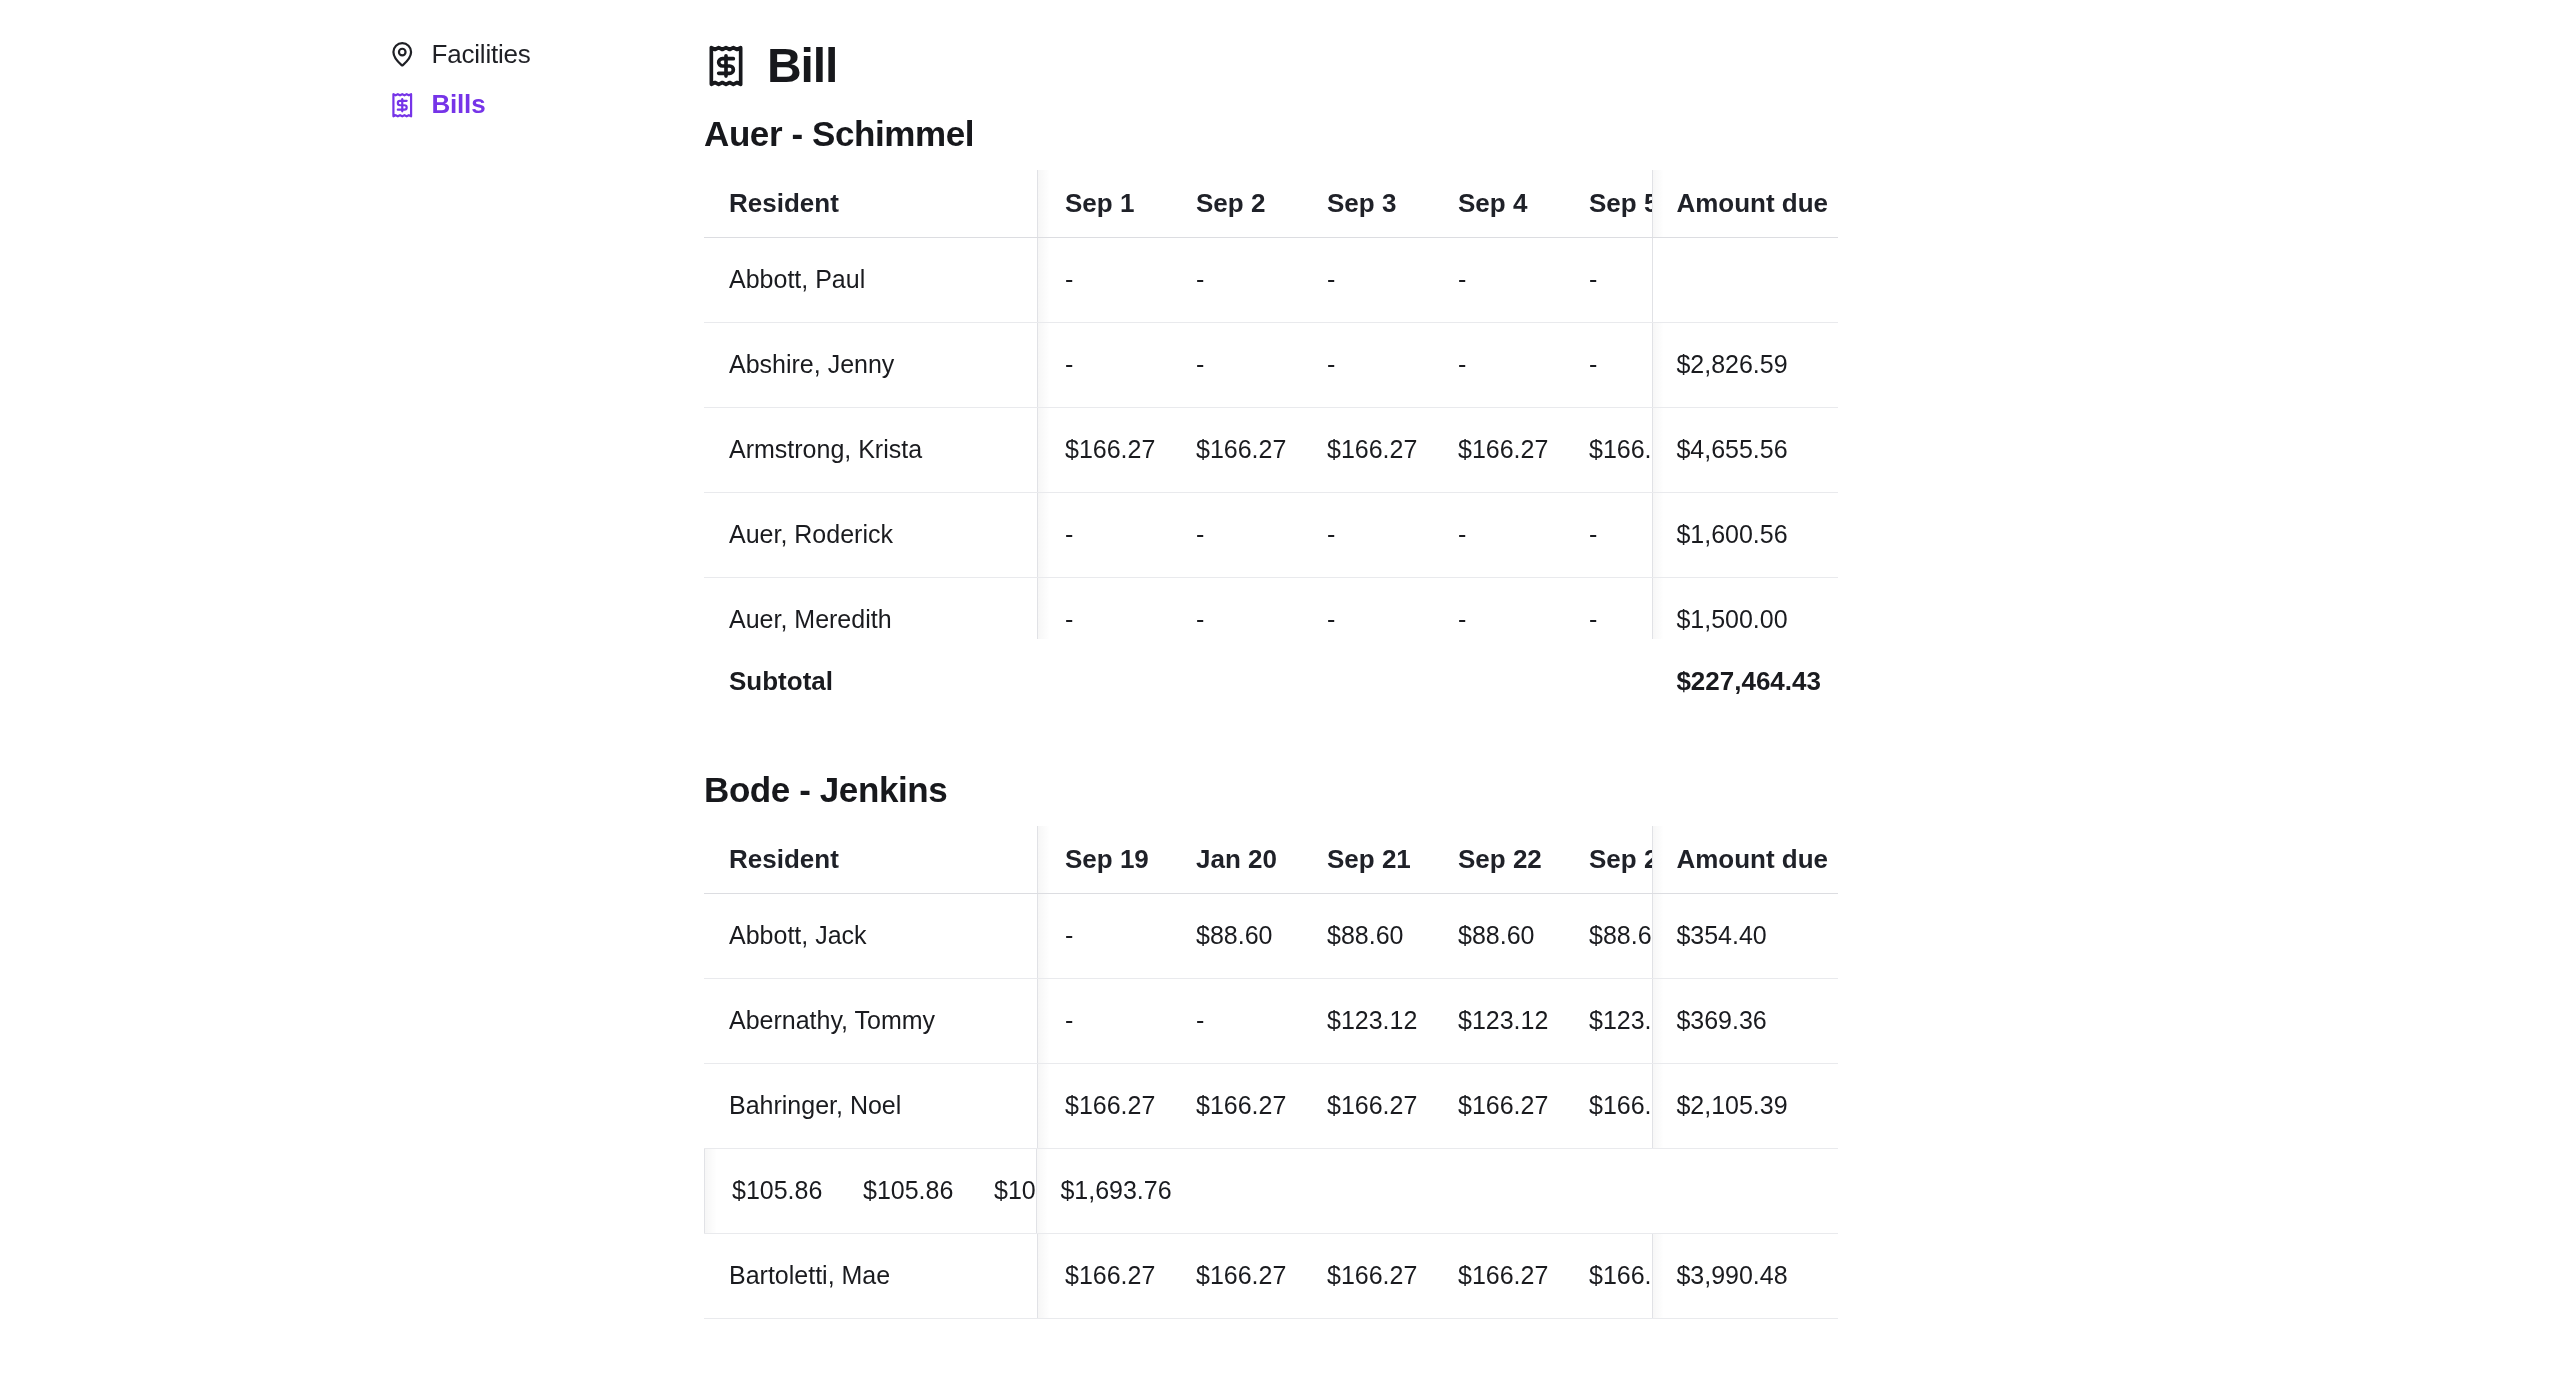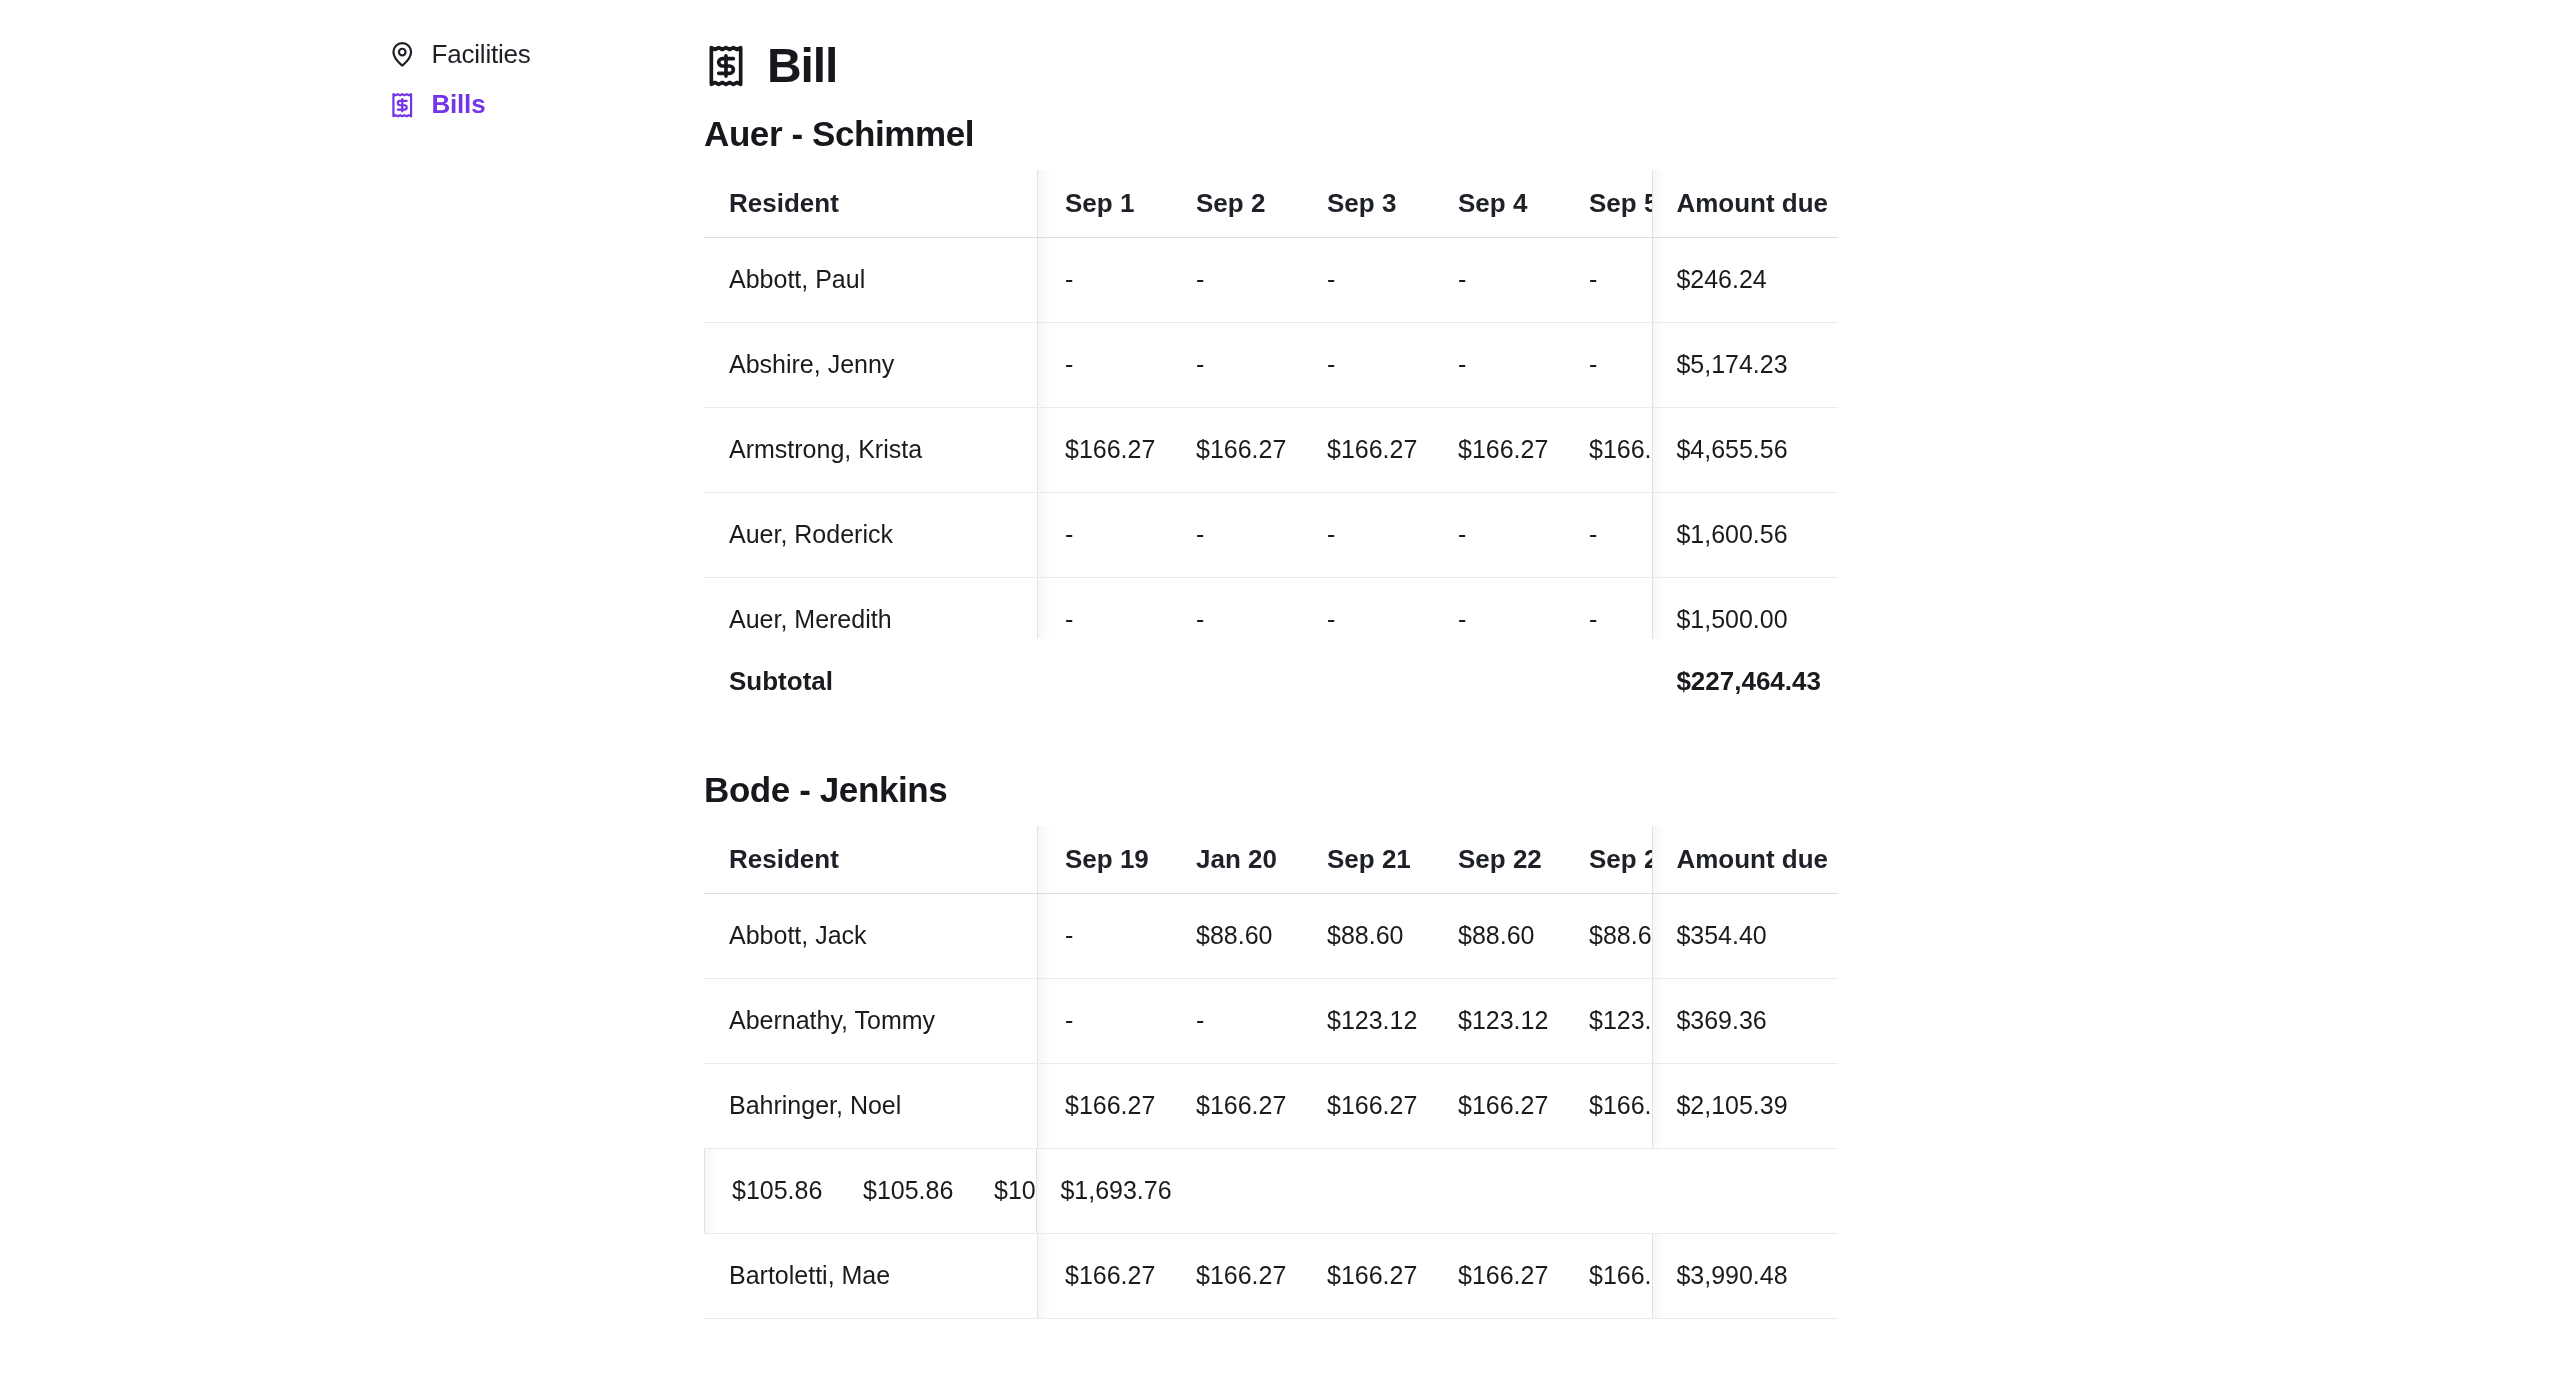--- a/index.html
+++ b/index.html
@@ -120,35 +120,34 @@
     <div class="cell cell-resident">Abbott, Paul</div>
     <div class="cell cell-days">
       <div class="days-inner">
                   <div class="day-cell">-</div>
                   <div class="day-cell">-</div>
                   <div class="day-cell">-</div>
                   <div class="day-cell">-</div>
                   <div class="day-cell">-</div>
                 </div>
     </div>
-    <div class="cell cell-amount">$246.24</div>
   </div>
 
   <div class="t-row">
     <div class="cell cell-resident">Abshire, Jenny</div>
     <div class="cell cell-days">
       <div class="days-inner">
                   <div class="day-cell">-</div>
                   <div class="day-cell">-</div>
                   <div class="day-cell">-</div>
                   <div class="day-cell">-</div>
                   <div class="day-cell">-</div>
                 </div>
     </div>
-    <div class="cell cell-amount">$5,174.23</div>
+    <div class="cell cell-amount">$2,826.59</div>
   </div>
 
   <div class="t-row">
     <div class="cell cell-resident">Armstrong, Krista</div>
     <div class="cell cell-days">
       <div class="days-inner">
                   <div class="day-cell">$166.27</div>
                   <div class="day-cell">$166.27</div>
                   <div class="day-cell">$166.27</div>
                   <div class="day-cell">$166.27</div>

